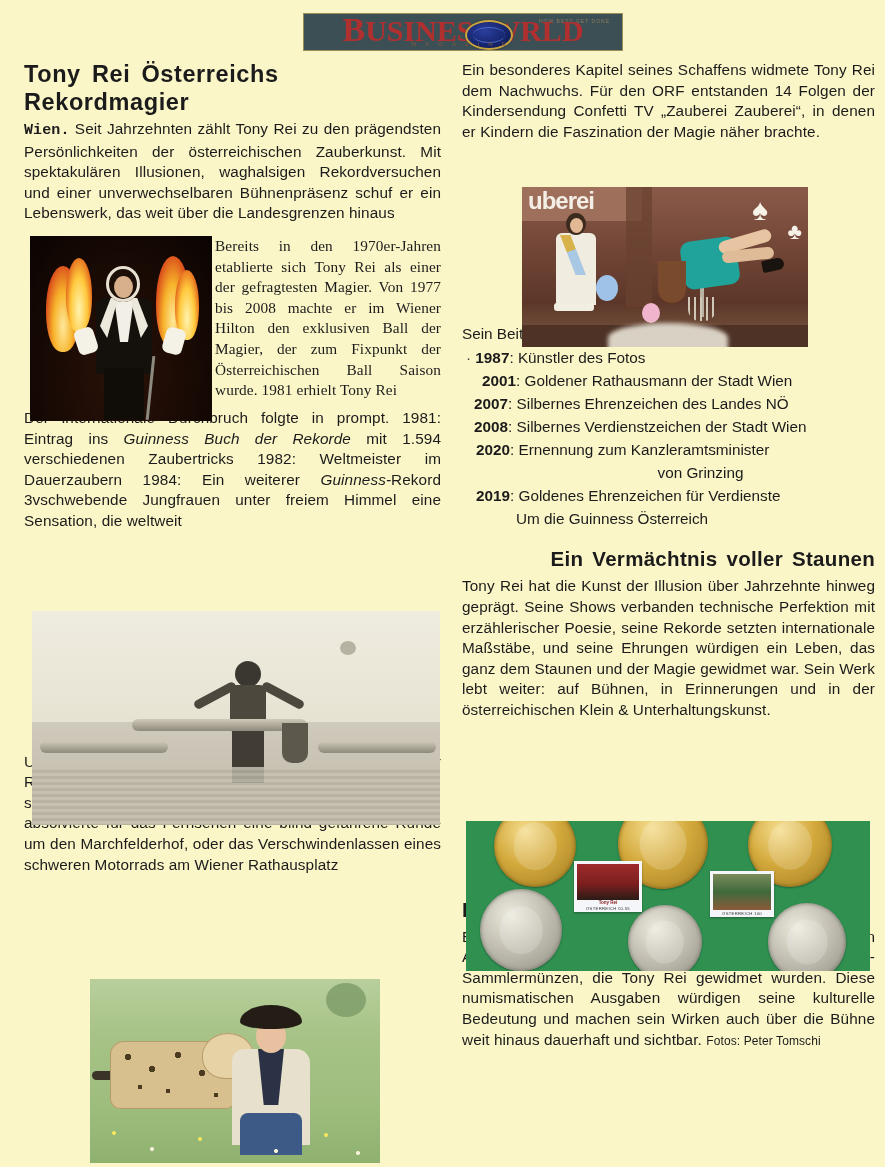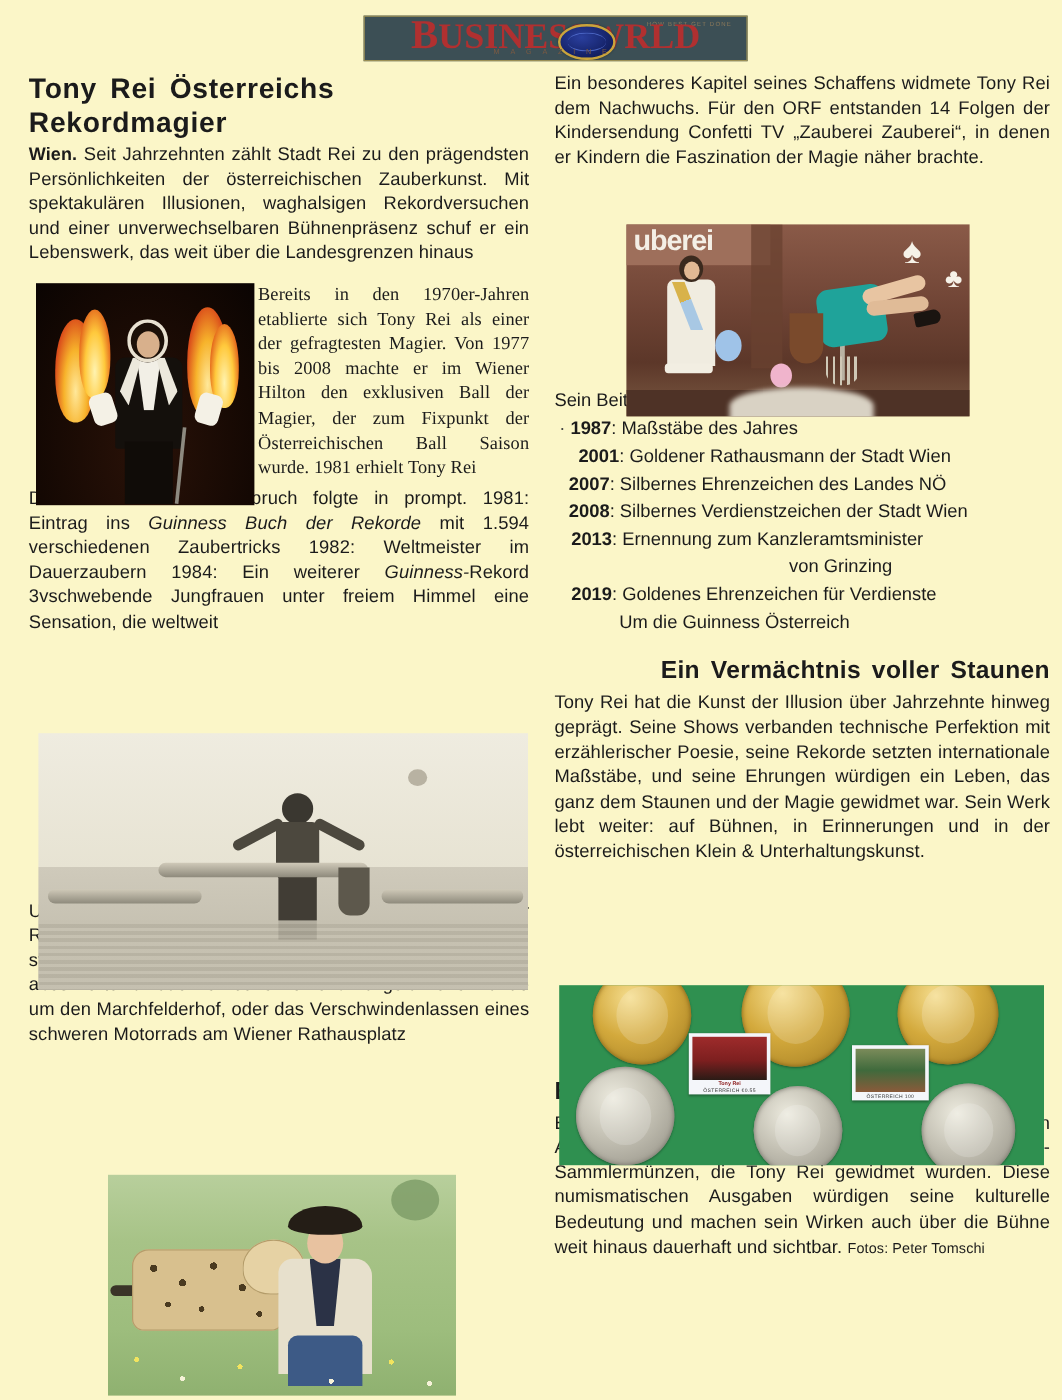--- a/index.html
+++ b/index.html
@@ -112,21 +112,21 @@
   h2.subhead.right-aligned { text-align: right; }
 
   p.body {
     margin: 0;
     font-size: 15.3px;
     line-height: 20.6px;
     text-align: justify;
     letter-spacing: .1px;
   }
   p.body.last { text-align: justify; }
-  .lead-city { font-family: Liberation Sans, sans-serif; font-weight: bold; font-size: 15px; }
+  .lead-city { font-family: Liberation Mono, monospace; font-weight: bold; font-size: 15px; }
   .ital { font-style: italic; }
 
   
   .photo { position: absolute; overflow: hidden; }
 
   
   #photo-fire {
     left: 30px; top: 236px; width: 182px; height: 185px;
     background: radial-gradient(ellipse at 50% 75%, #2a1208 0%, #140803 70%, #0a0402 100%);
   }
@@ -340,21 +340,21 @@
       </div>
       <div class="mast-globe"></div>
       <div class="mast-sub">MAGAZINE</div>
     </div>
   </div>
 
   <div class="col-left">
 
     <h1 class="headline">Tony Rei  Österreichs  Rekordmagier</h1>
 
-    <p class="body"><span class="lead-city">Wien.</span><span> Seit Jahrzehnten zählt Stadt Rei zu den prägendsten Persönlichkeiten der österreichischen Zauberkunst. Mit spektakulären Illusionen, waghalsigen Rekordversuchen und einer unverwechselbaren Bühnenpräsenz schuf er ein Lebenswerk, das weit über die Landesgrenzen hinaus</span></p>
+    <p class="body"><span class="lead-city">Wien.</span><span> Seit Jahrzehnten zählt Tony Rei zu den prägendsten Persönlichkeiten der österreichischen Zauberkunst. Mit spektakulären Illusionen, waghalsigen Rekordversuchen und einer unverwechselbaren Bühnenpräsenz schuf er ein Lebenswerk, das weit über die Landesgrenzen hinaus</span></p>
 
     <div style="position:absolute; left:191px; top:176px; width:226px;">
       <p class="body" style="text-align:justify;font-family:Liberation Serif, serif;">Bereits in den 1970er-Jahren etablierte sich Tony Rei als einer der gefragtesten Magier. Von 1977 bis 2008 machte er im Wiener Hilton den exklusiven     Ball der Magier, der zum Fixpunkt  der Österreichischen  Ball Saison wurde. 1981 erhielt Tony Rei</p>
     </div>
 
     <div style="height:184px;"></div>
 
 
     <p class="body"><span>Der internationale Durchbruch folgte in prompt. 1981: Eintrag ins </span><span class="ital">Guinness Buch der Rekorde</span><span> mit 1.594 verschiedenen Zaubertricks 1982: Weltmeister im Dauerzaubern 1984: Ein weiterer </span><span class="ital">Guinness-</span><span>Rekord 3vschwebende Jungfrauen unter freiem Himmel     eine Sensation, die weltweit</span></p>
 
@@ -365,25 +365,25 @@
 
   <div class="col-right">
 
     <p class="body">Ein besonderes Kapitel seines Schaffens widmete Tony Rei dem Nachwuchs. Für den ORF entstanden 14 Folgen der Kindersendung Confetti TV „Zauberei  Zauberei“, in denen er Kindern  die Faszination der Magie näher brachte.</p>
 
     <div style="height:181px;"></div>
 
     <p class="awards-intro">Sein Beitrag zur Kultur wurde oft  ausgezeichnet:</p>
 
     <ul class="awards">
-      <li class="aw-1"><span class="bullet">·</span> <span class="yr">1987</span><span>: </span><span>Maßstäbe des Jahres</span></li>
+      <li class="aw-1"><span class="bullet">·</span> <span class="yr">1987</span><span>: </span><span>Künstler des Fotos</span></li>
       <li class="aw-2"><span class="yr">2001</span><span>: </span><span>Goldener Rathausmann der Stadt Wien</span></li>
       <li class="aw-3"><span class="yr">2007</span><span>: </span><span>Silbernes Ehrenzeichen des Landes NÖ</span></li>
       <li class="aw-4"><span class="yr">2008</span><span>: </span><span>Silbernes Verdienstzeichen der Stadt Wien</span></li>
-      <li class="aw-5"><span class="yr">2013</span><span>: </span><span>Ernennung  zum Kanzleramtsminister</span></li>
+      <li class="aw-5"><span class="yr">2020</span><span>: </span><span>Ernennung  zum Kanzleramtsminister</span></li>
       <li class="aw-cont">von Grinzing</li>
       <li class="aw-6"><span class="yr">2019</span><span>: </span><span>Goldenes Ehrenzeichen für Verdienste</span></li>
       <li class="aw-cont2">Um die Guinness Österreich</li>
     </ul>
 
     <h2 class="subhead right-aligned">Ein Vermächtnis voller Staunen</h2>
 
     <p class="body">Tony Rei hat die Kunst der Illusion über Jahrzehnte hinweg geprägt. Seine Shows verbanden technische Perfektion mit erzählerischer Poesie, seine Rekorde setzten internationale Maßstäbe, und seine Ehrungen würdigen ein Leben, das ganz dem Staunen und der Magie gewidmet war. Sein Werk lebt weiter: auf Bühnen, in Erinnerungen und in der österreichischen Klein &amp; Unterhaltungskunst.</p>
 
     <div style="height:160px;"></div>

